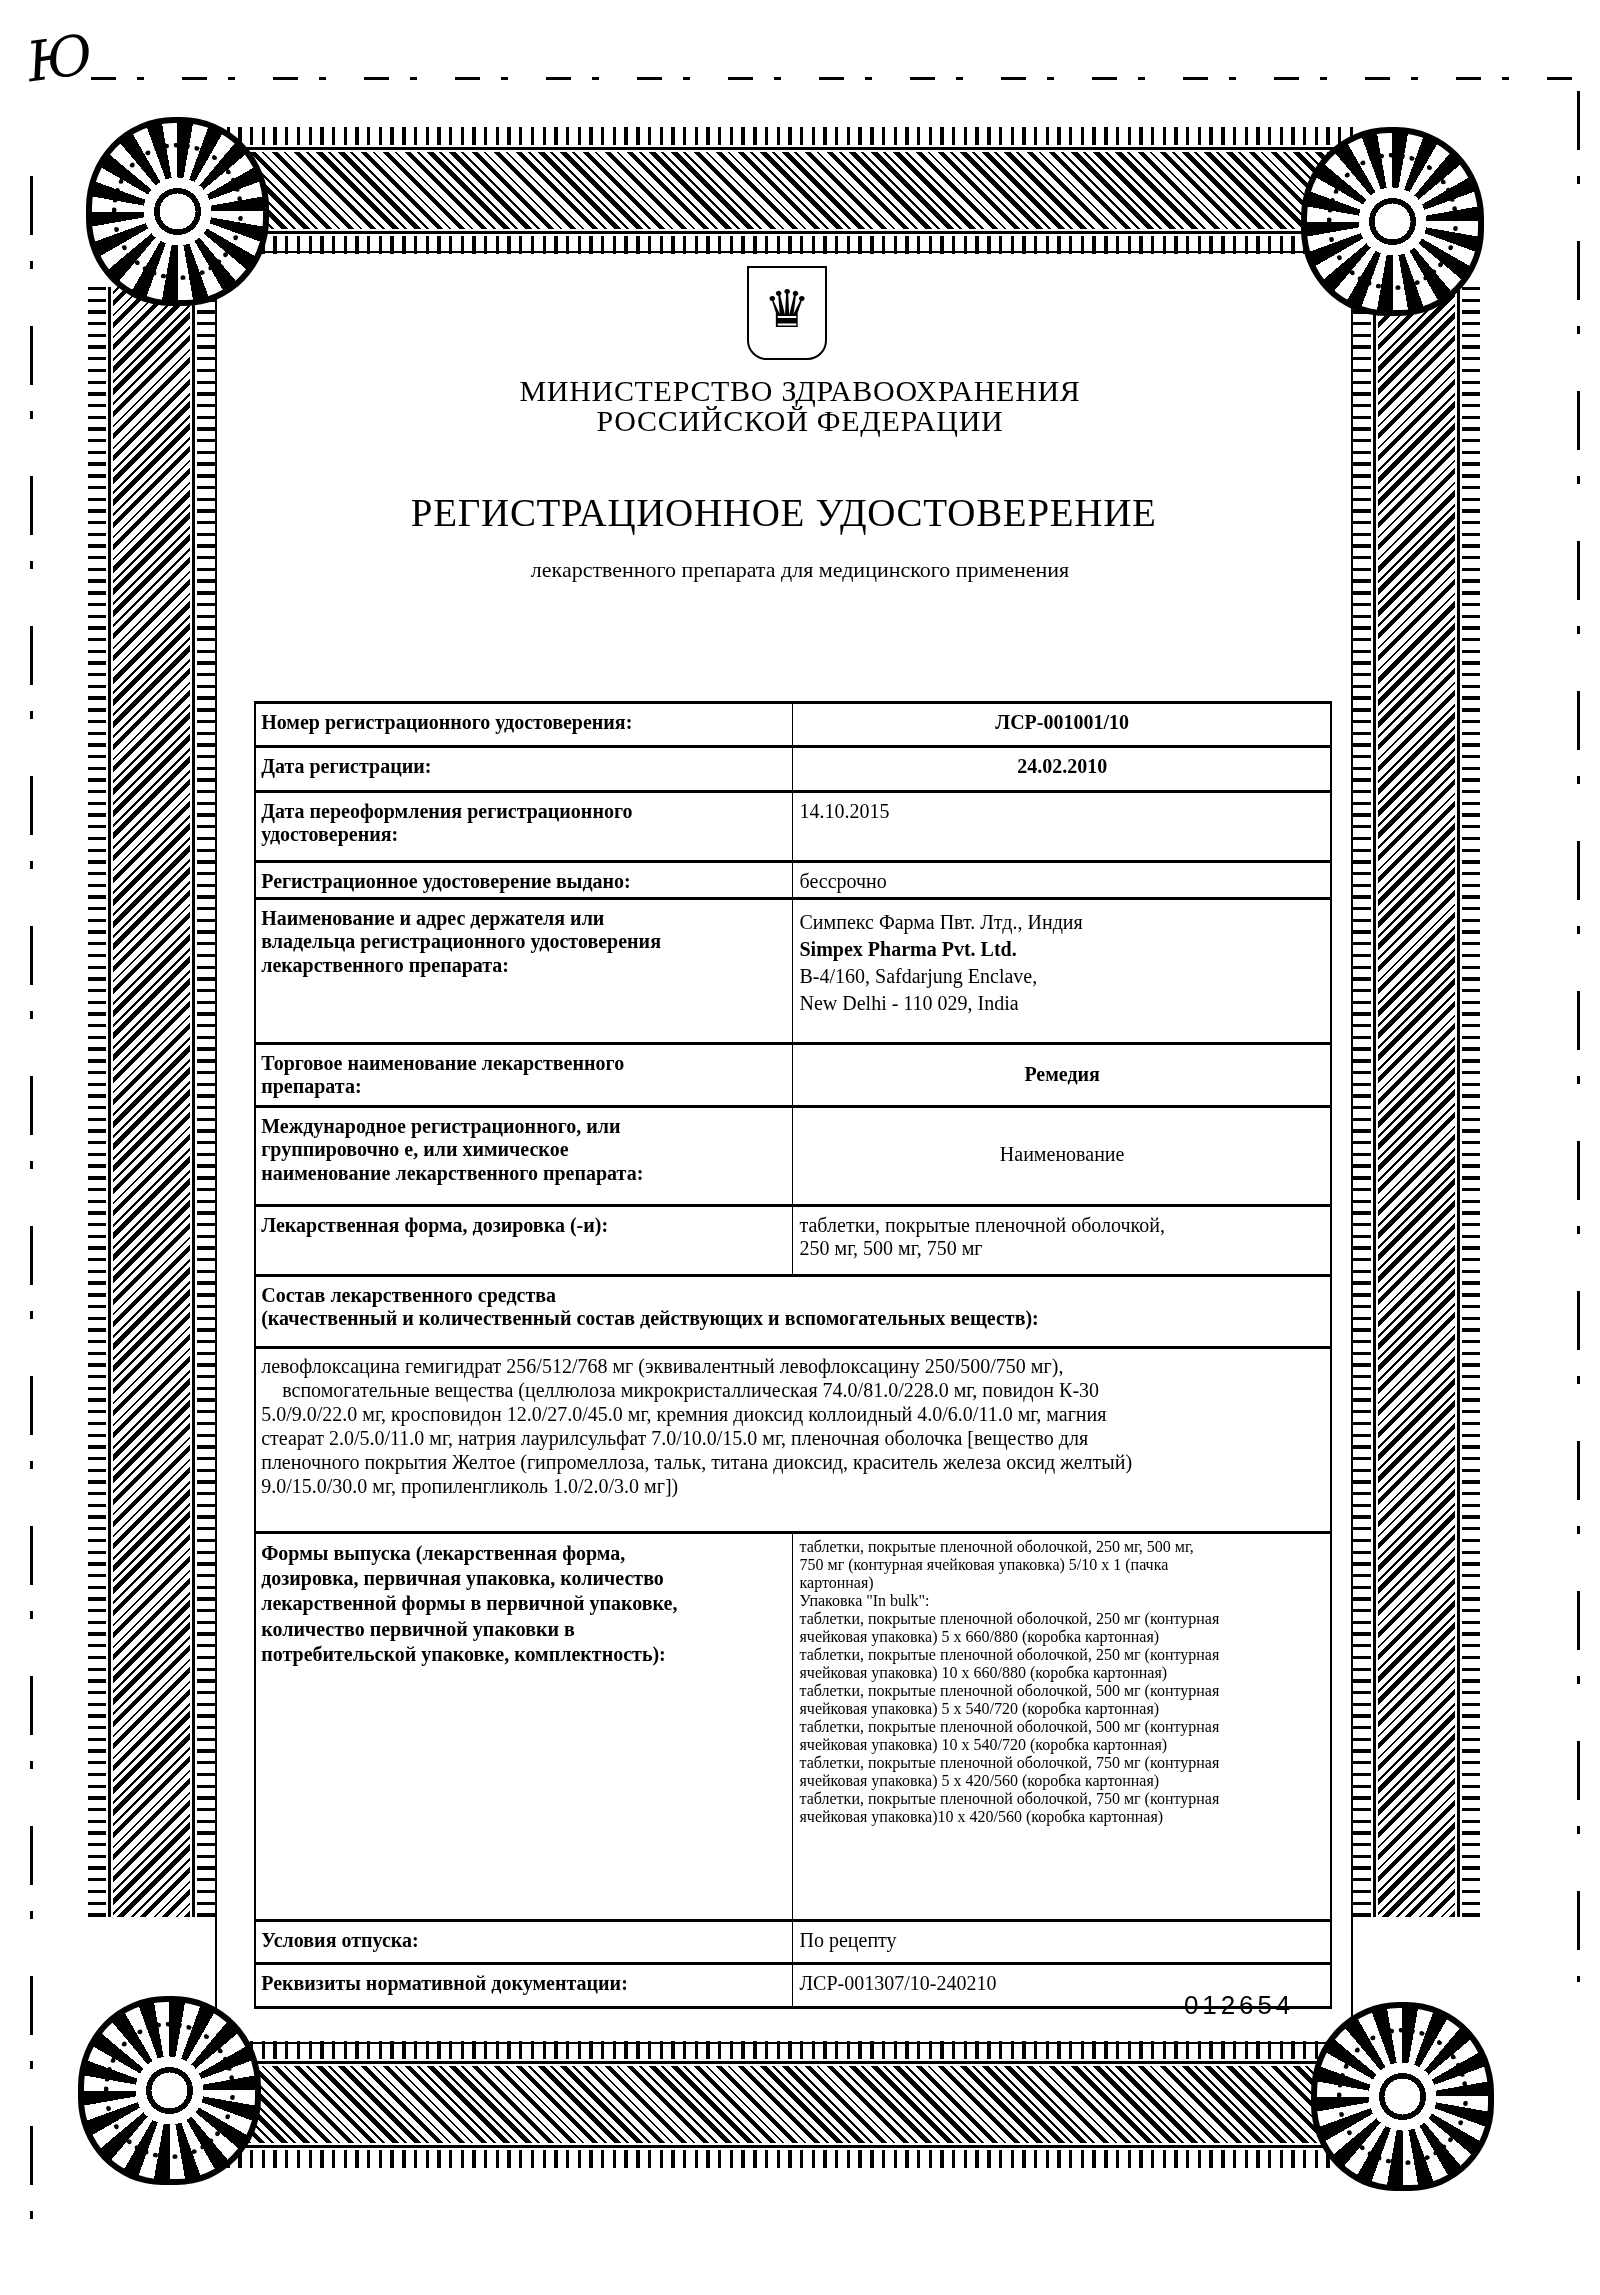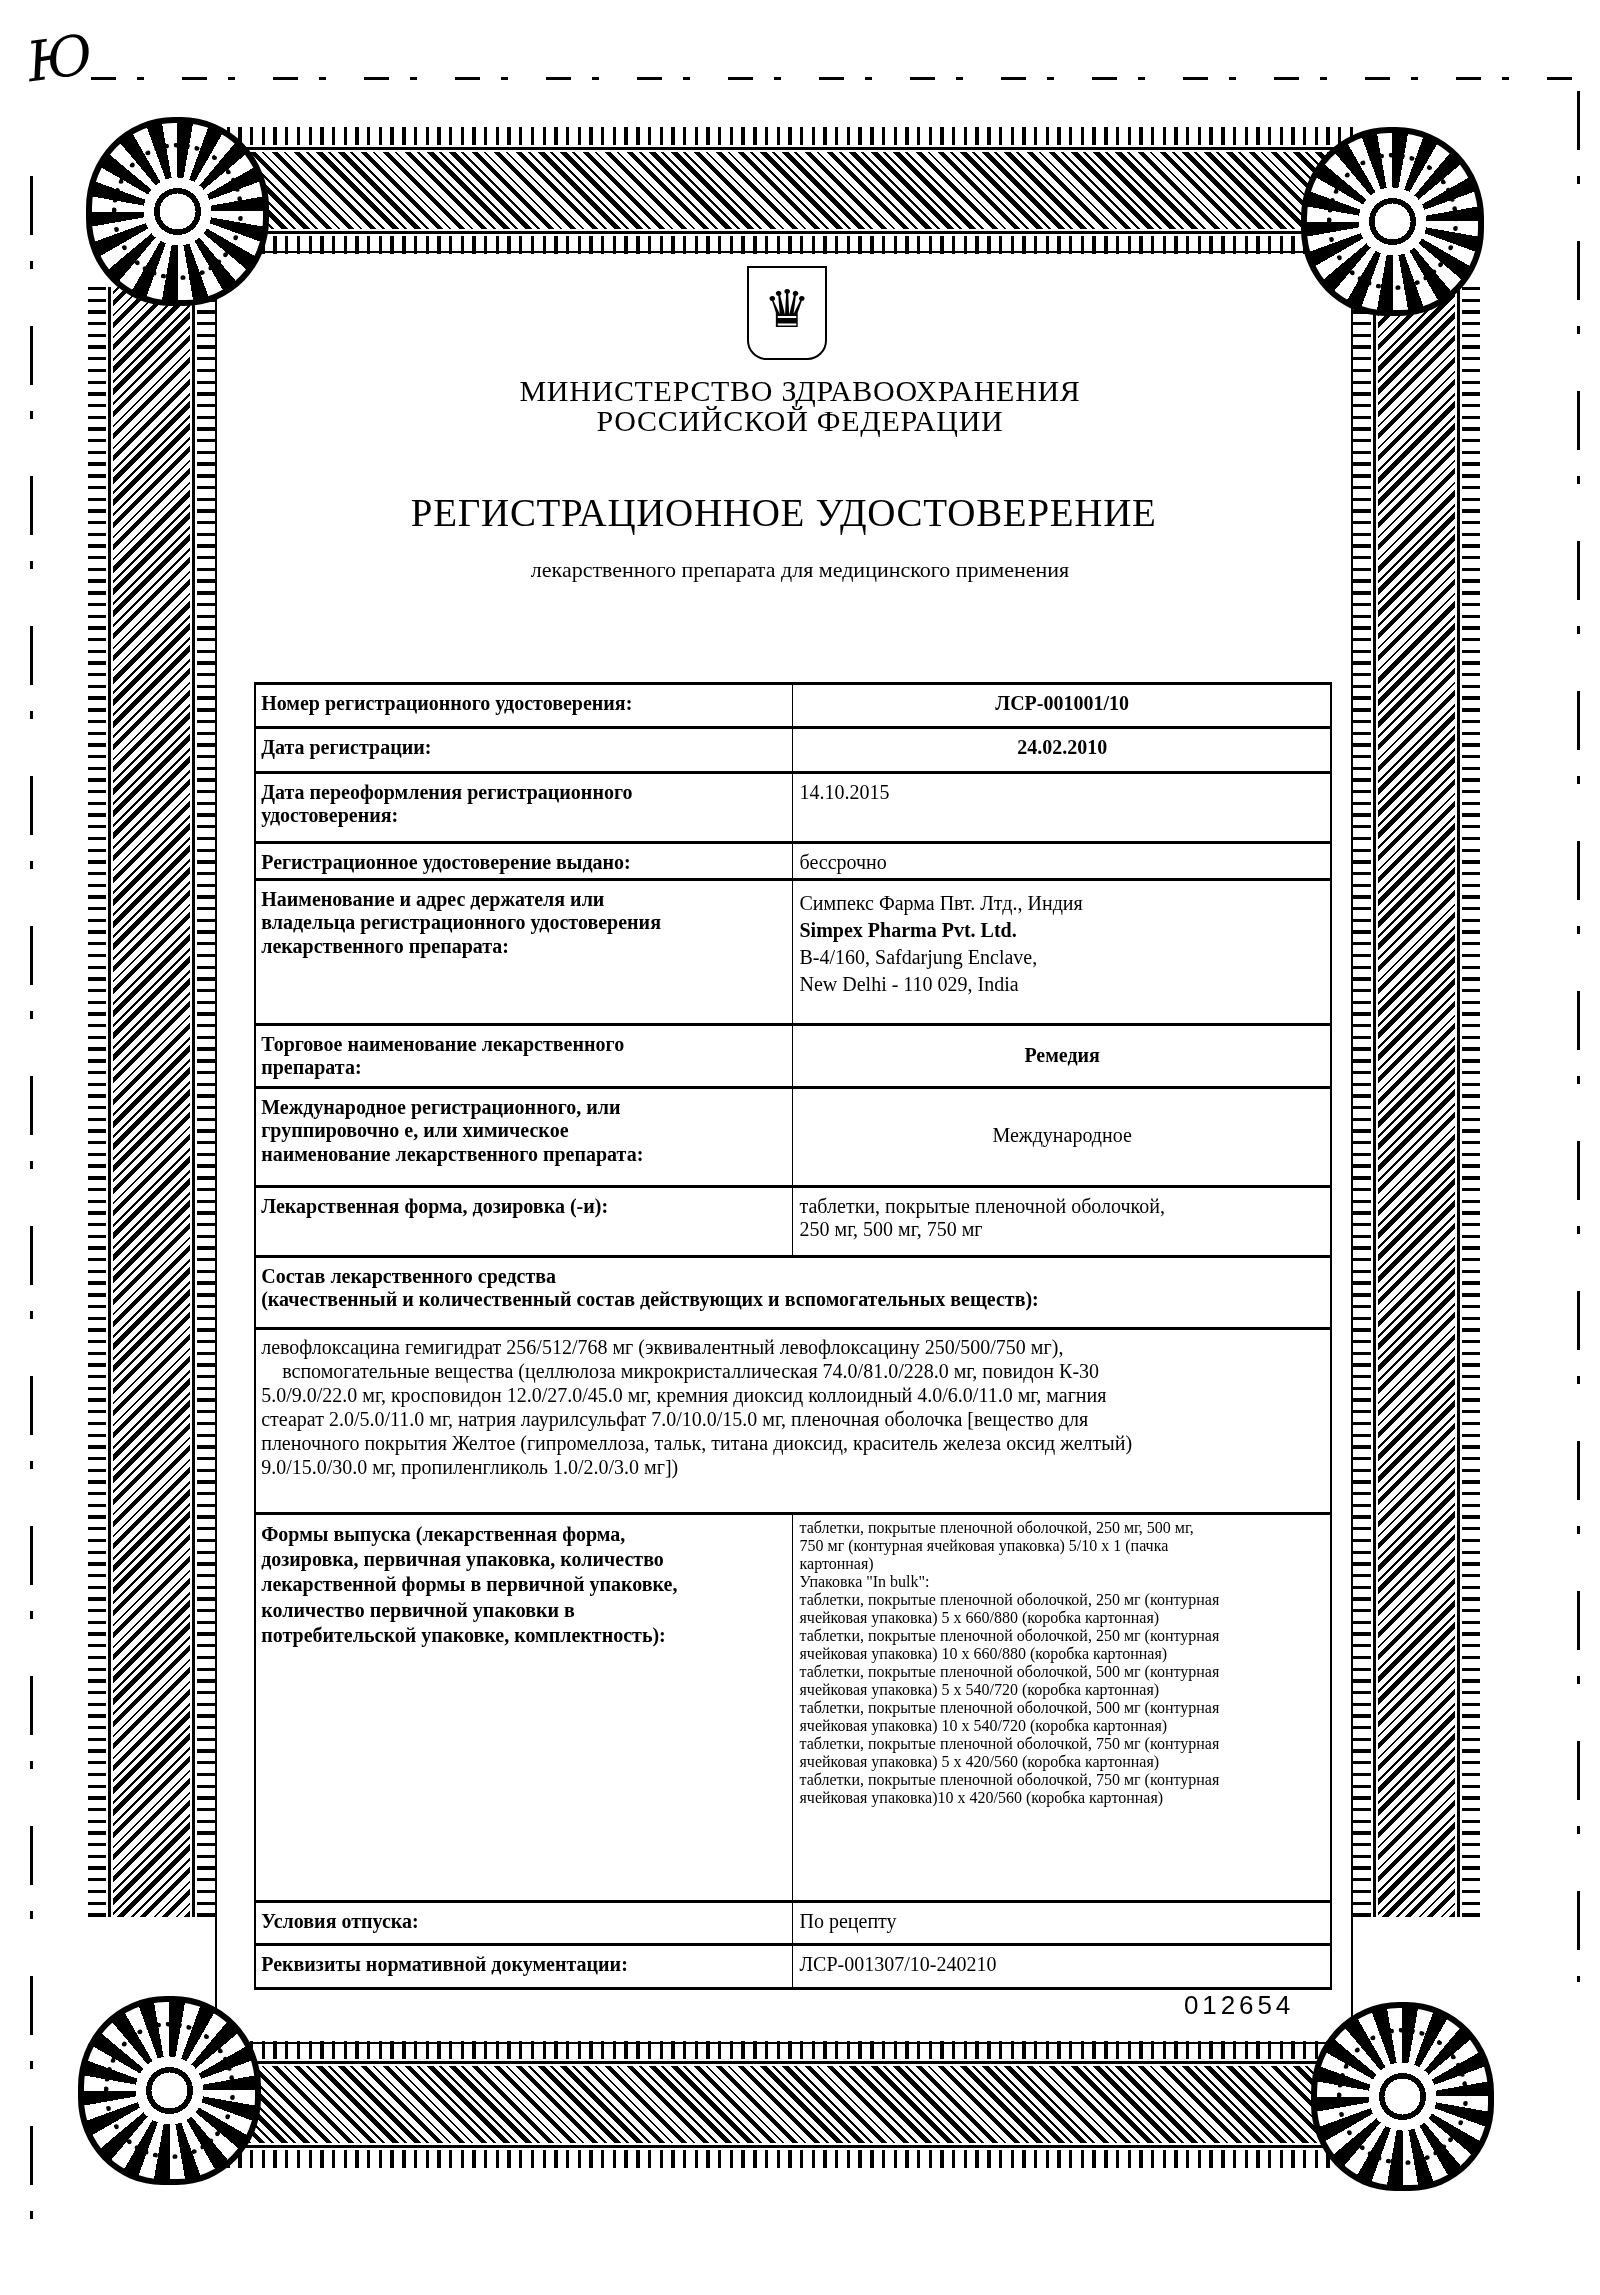--- a/index.html
+++ b/index.html
@@ -37,21 +37,21 @@
   .medallion::after { content:""; position:absolute; inset:19.6px; border-radius:50%;
     border:5.2px dotted #000; }
   
   .arms { position:absolute; left:747px; top:266px; width:80px; height:94px; box-sizing:border-box;
     border:2.6px solid #000; border-radius:0 0 19.6px 19.6px; }
   .arms-glyph { position:absolute; left:0; right:0; top:11.7px; text-align:center; font-size:52px; line-height:59px; }
   .ministry { position:absolute; left:0; width:1600px; text-align:center; font-size:30px; letter-spacing:0.7px; line-height:26px; }
   .title { position:absolute; left:0; width:1600px; text-align:center; font-size:39px; line-height:33px; letter-spacing:0.7px; }
   .subtitle { position:absolute; left:0; width:1600px; text-align:center; font-size:22px; line-height:31px; }
   
-  .tbl { position:absolute; left:254px; top:682px; width:1078px; box-sizing:border-box;
+  .tbl { position:absolute; left:254px; top:701px; width:1078px; box-sizing:border-box;
     border-left:2px solid #000; border-right:2px solid #000; }
   .row { position:absolute; left:0; width:100%; box-sizing:border-box; border-top:3.3px solid #000; }
   .row.last { border-bottom:3.3px solid #000; }
   .cell { position:absolute; top:0; bottom:0; box-sizing:border-box; padding:6.5px 5.2px 0 5.2px; }
   .c1 { left:0; width:537px; border-right:1.3px solid #000; }
   .c2 { left:537px; right:0; padding-left:6.5px; }
   .full { left:0; right:0; }
   .lbl { font-weight:bold; font-size:20px; line-height:23.5px; }
   .val { font-size:20px; line-height:23.5px; }
   .val.center { text-align:center; }
@@ -153,21 +153,21 @@
       </div>
   </div>
 
   <div class="row" style="top:404px; height:100px;">
     <div class="cell c1">
       <span class="lbl line">Международное регистрационного, или</span>
       <span class="lbl line">группировочно е, или химическое</span>
       <span class="lbl line">наименование лекарственного препарата:</span>
     </div>
     <div class="cell c2" style="padding-top:35px;">
-        <span class="val center line">Международное</span>
+        <span class="val center line">Наименование</span>
       </div>
   </div>
 
   <div class="row" style="top:503px; height:70px;">
     <div class="cell c1">
         <span class="lbl line">Лекарственная форма, дозировка (-и):</span>
       </div>
     <div class="cell c2">
       <span class="val line">таблетки, покрытые пленочной оболочкой,</span>
       <span class="val line">250 мг, 500 мг, 750 мг</span>

